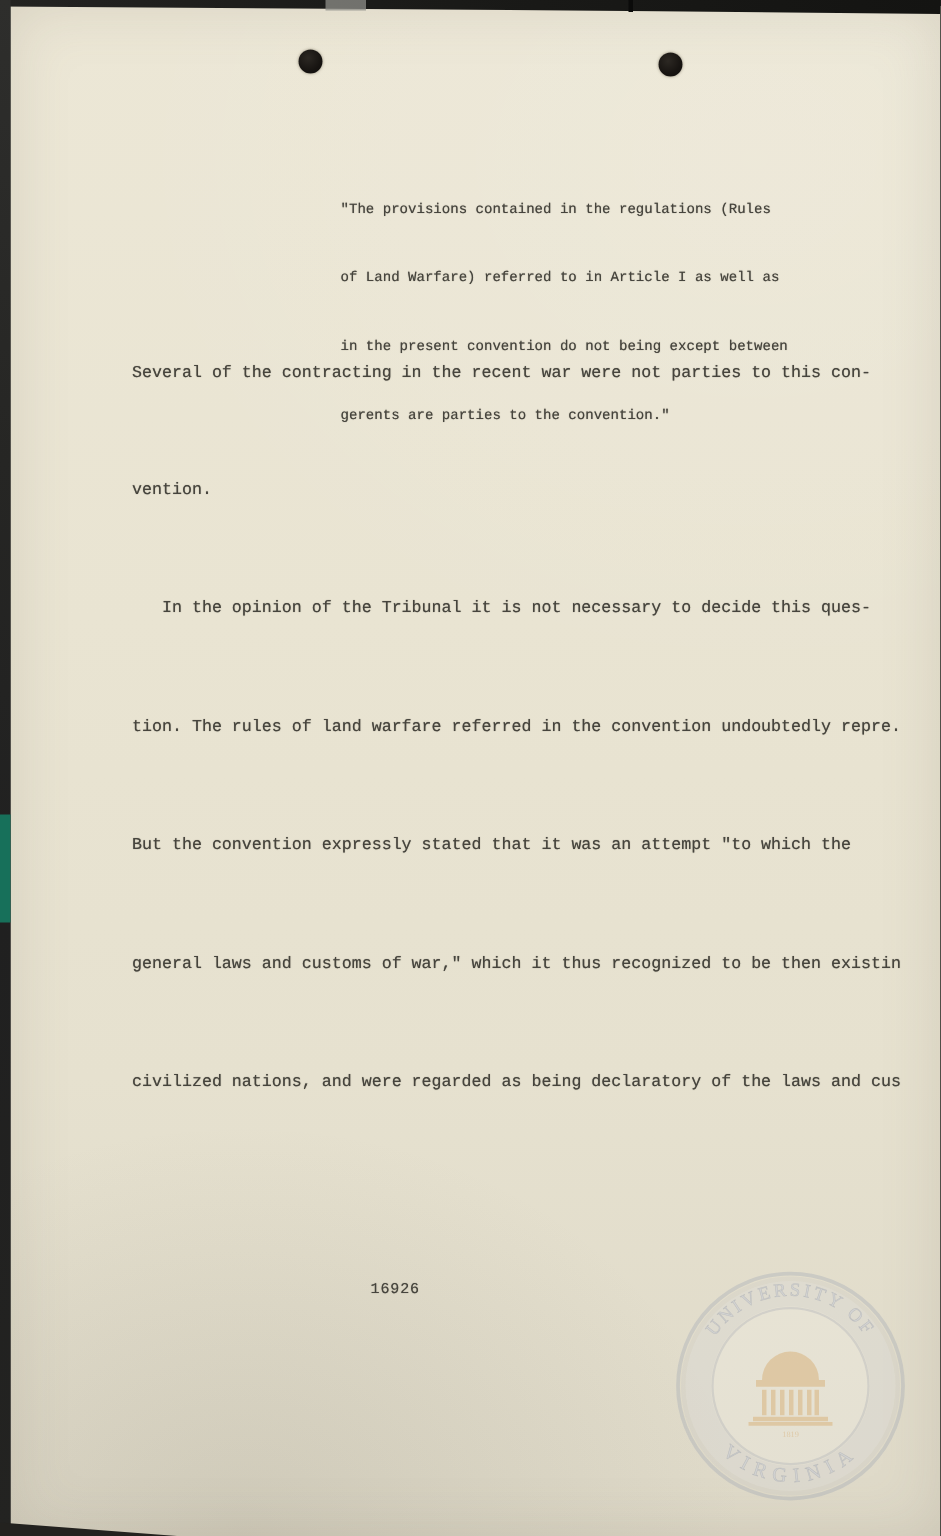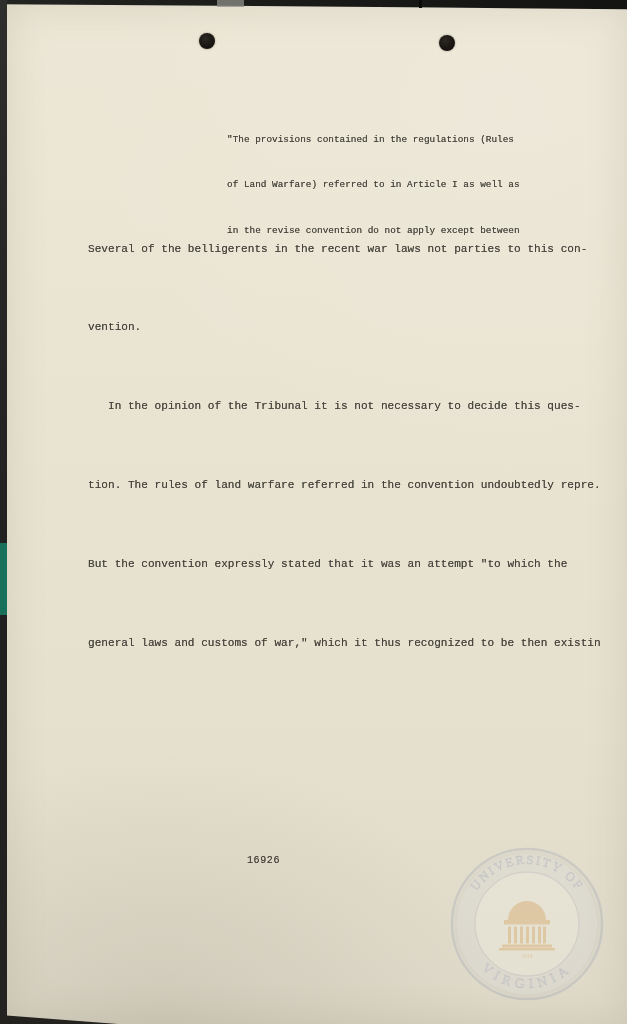--- a/index.html
+++ b/index.html
@@ -74,30 +74,32 @@
 <div class="band-left"></div>
 <div class="teal-patch"></div>
 <div class="corner-wedge"></div>
 
 <div class="hole left"></div>
 <div class="hole right"></div>
 
 <div class="tw quote-block">
   <div>"The provisions contained in the regulations (Rules</div>
   <div>of Land Warfare) referred to in Article I as well as</div>
-  <div>in the revise convention do not apply except between</div>
+  <div>in the present convention do not being except between</div>
+  <div>gerents are parties to the convention."</div>
 </div>
 
 <div class="tw body-block">
-  <div>Several of the belligerents in the recent war laws not parties to this con-</div>
+  <div>Several of the contracting in the recent war were not parties to this con-</div>
   <div>vention.</div>
   <div>   In the opinion of the Tribunal it is not necessary to decide this ques-</div>
   <div>tion. The rules of land warfare referred in the convention undoubtedly repre.</div>
   <div>But the convention expressly stated that it was an attempt "to which the</div>
   <div>general laws and customs of war," which it thus recognized to be then existin</div>
+  <div>civilized nations, and were regarded as being declaratory of the laws and cus</div>
   
   
   
   
   
   
   
   
   
   

